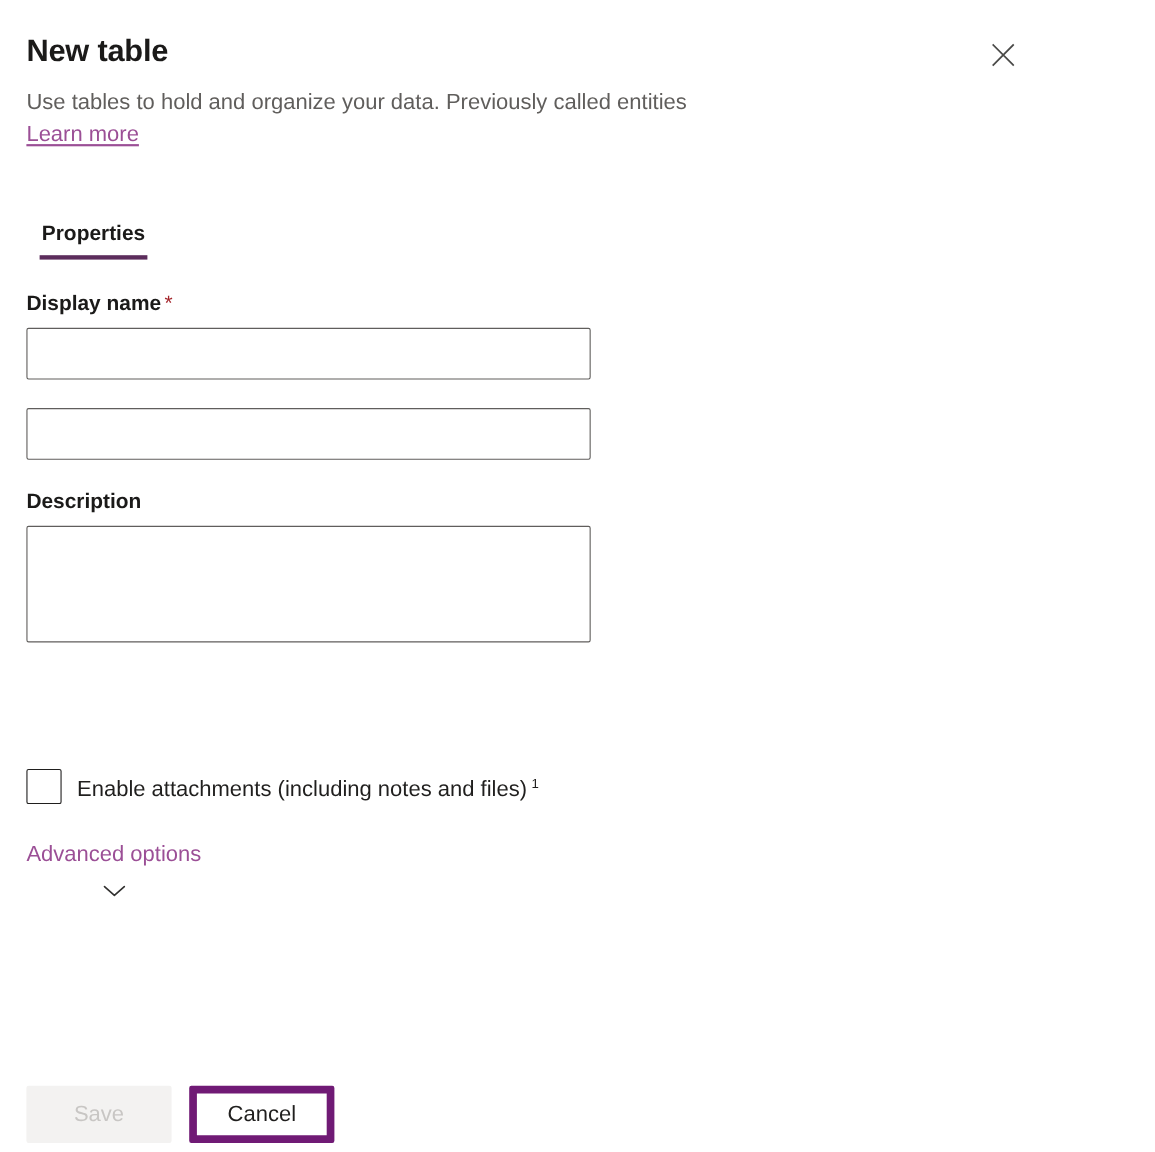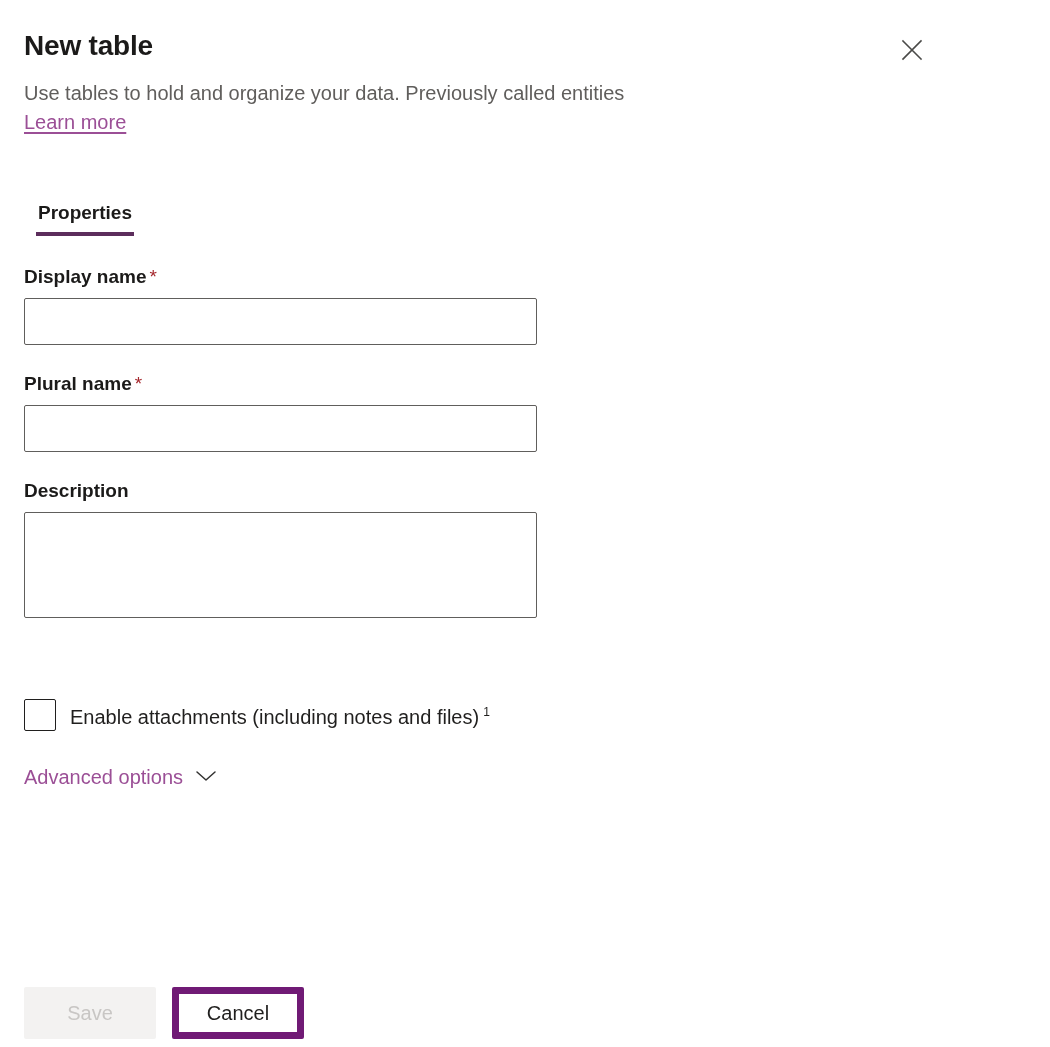--- a/index.html
+++ b/index.html
@@ -209,20 +209,21 @@
     left: 24px;
     top: 764px;
     display: flex;
     align-items: center;
     gap: 12px;
     background: transparent;
     border: none;
     cursor: pointer;
     padding: 0;
     font-family: "Liberation Sans", sans-serif;
+    flex-direction: column;
   }
 
   .advanced-label {
     font-size: 20px;
     line-height: 27px;
     color: #9b4f96;
   }
 
   
   .footer {
@@ -284,23 +285,20 @@
   <div class="form">
 
     <div class="field">
       <label class="field-label">
         <span>Display name</span><span class="required-mark">*</span>
       </label>
       <input class="text-input" type="text" placeholder="" style="">
     </div>
 
     <div class="field">
-      <label class="field-label">
-        <span>Plural name</span><span class="required-mark">*</span>
-      </label>
       <input class="text-input" type="text" placeholder="" style="">
     </div>
 
     <div class="field">
       <label class="field-label">Description</label>
       <textarea class="text-area" placeholder="" style=""></textarea>
     </div>
 
   </div>
 

